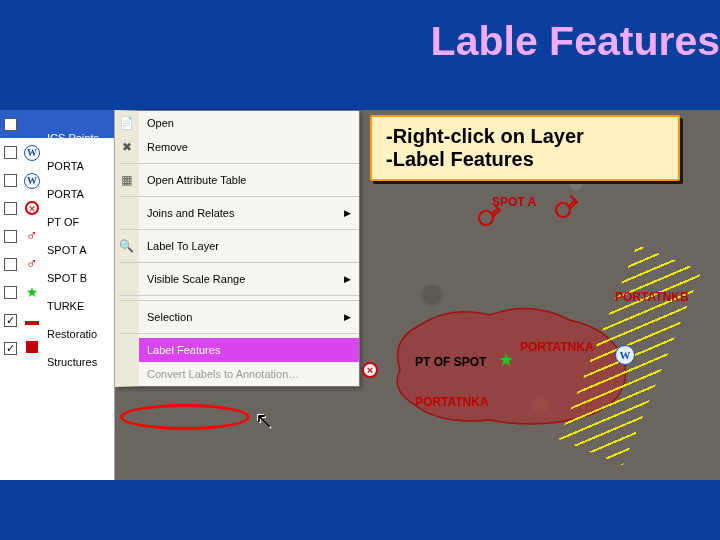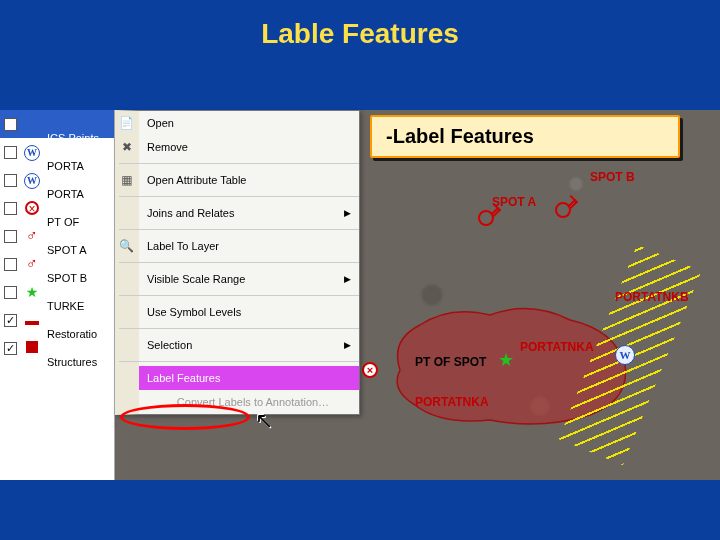--- a/index.html
+++ b/index.html
@@ -10,24 +10,24 @@
     background: #0a3f9e;
     font-family: Arial, sans-serif;
     position: relative;
     overflow: hidden;
   }
   .title {
     position: absolute;
     top: 18px;
     left: 0;
     width: 100%;
-    text-align: center;
-    font-size: 28px;
-    font-weight: bold;
-    color: #fde047;
+    text-align: right;
+    font-size: 41px;
+    font-weight: bold;
+    color: #f0abfc;
   }
   .main {
     position: absolute;
     top: 110px;
     left: 0;
     width: 720px;
     height: 370px;
     background: #6b6560;
     overflow: hidden;
   }
@@ -200,21 +200,21 @@
     display: flex;
     align-items: center;
     height: 24px;
     padding-left: 8px;
     gap: 8px;
   }
   .menu-item.highlighted {
     background: #d946ef;
     color: #fff;
   }
-  .menu-item.disabled { color: #999; justify-content: center; }
+  .menu-item.disabled { color: #999; }
   .menu-sep {
     height: 1px;
     background: #ccc;
     margin: 4px 0 4px -20px;
   }
   .menu-icon {
     position: absolute;
     left: -20px;
     width: 16px;
     text-align: center;
@@ -362,37 +362,35 @@
     <div class="menu-item">
       <span class="menu-icon">🔍</span>
       <span>Label To Layer</span>
     </div>
     <div class="menu-sep"></div>
     <div class="menu-item">
       <span>Visible Scale Range</span>
       <span class="menu-arrow">▶</span>
     </div>
     <div class="menu-sep"></div>
-    <div class="menu-item">
-      <span>Use Symbol Levels</span>
-    </div>
     <div class="menu-sep"></div>
     <div class="menu-item">
       <span>Selection</span>
       <span class="menu-arrow">▶</span>
     </div>
     <div class="menu-sep"></div>
     <div class="menu-item highlighted">
       <span>Label Features</span>
     </div>
     <div class="menu-item disabled">
       <span>Convert Labels to Annotation…</span>
     </div>
   </div>
 
 <div class="red-oval" style="left:120px;top:404px;width:130px;height:26px"></div>
 <div class="cursor" style="left:255px;top:408px">↖</div>
 
 <div class="callout">
+  <div>-Right-click on Layer</div>
   <div>-Label Features</div>
 </div>
 
 <div class="bottom-bar"></div>
 
 </body></html>

